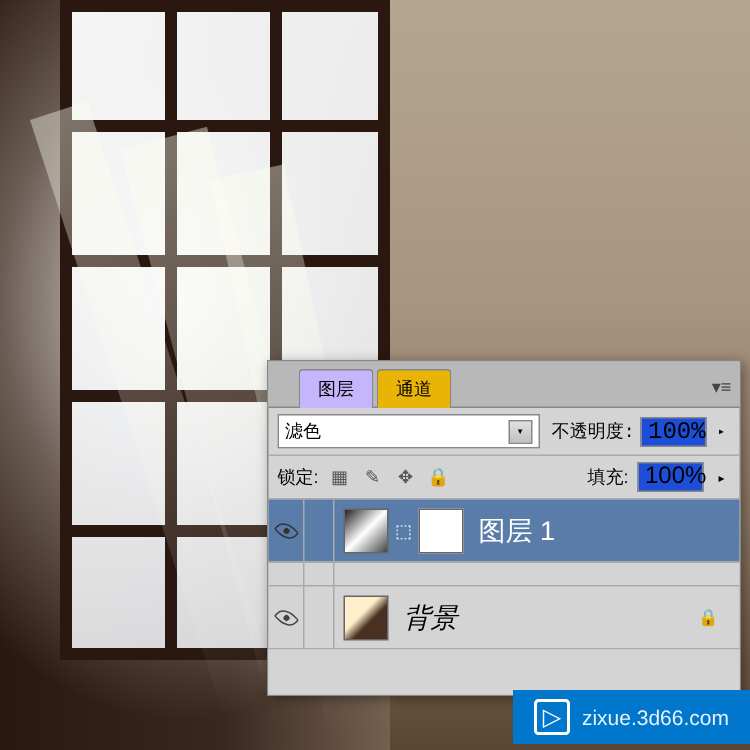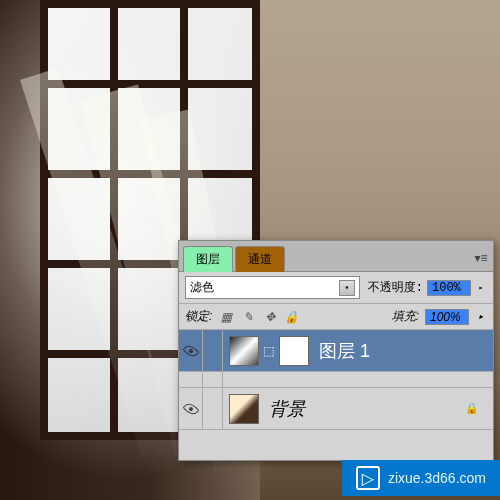--- a/index.html
+++ b/index.html
@@ -89,25 +89,26 @@
       padding: 4px 12px;
       background: #d4d4d4;
       border: 1px solid #888;
       border-bottom: none;
       border-radius: 3px 3px 0 0;
       font-size: 12px;
       position: relative;
       top: 1px;
     }
     .tab.active {
-      background: #86efac;
+      background: #c4b5fd;
       z-index: 2;
+      margin-left: 16px;
     }
     .tab.inactive {
-      background: #a16207;
+      background: #eab308;
     }
     .panel-menu {
       margin-left: auto;
       width: 16px;
       display: flex;
       align-items: center;
       justify-content: center;
       color: #444;
     }
     .panel-row {
@@ -136,40 +137,39 @@
       display: flex;
       align-items: center;
       justify-content: center;
       font-size: 8px;
     }
     .opacity-label {
       font-size: 12px;
       margin-left: 4px;
     }
     .percent-input {
-      background: #3b82f6;
+      background: #1d4ed8;
       border: 1px solid #888;
       padding: 0 4px;
       width: 44px;
-      font-size: 12px;
+      font-size: 16px;
       display: flex;
       align-items: center;
     }
     .percent-arrow {
       width: 12px;
       font-size: 8px;
       text-align: center;
     }
     .lock-row {
       display: flex;
       align-items: center;
       padding: 4px 6px;
       border-bottom: 1px solid #aaa;
       gap: 6px;
-      font-style: italic;
     }
     .lock-icons {
       display: flex;
       gap: 6px;
       align-items: center;
     }
     .lock-icon {
       width: 16px;
       height: 16px;
       display: flex;

